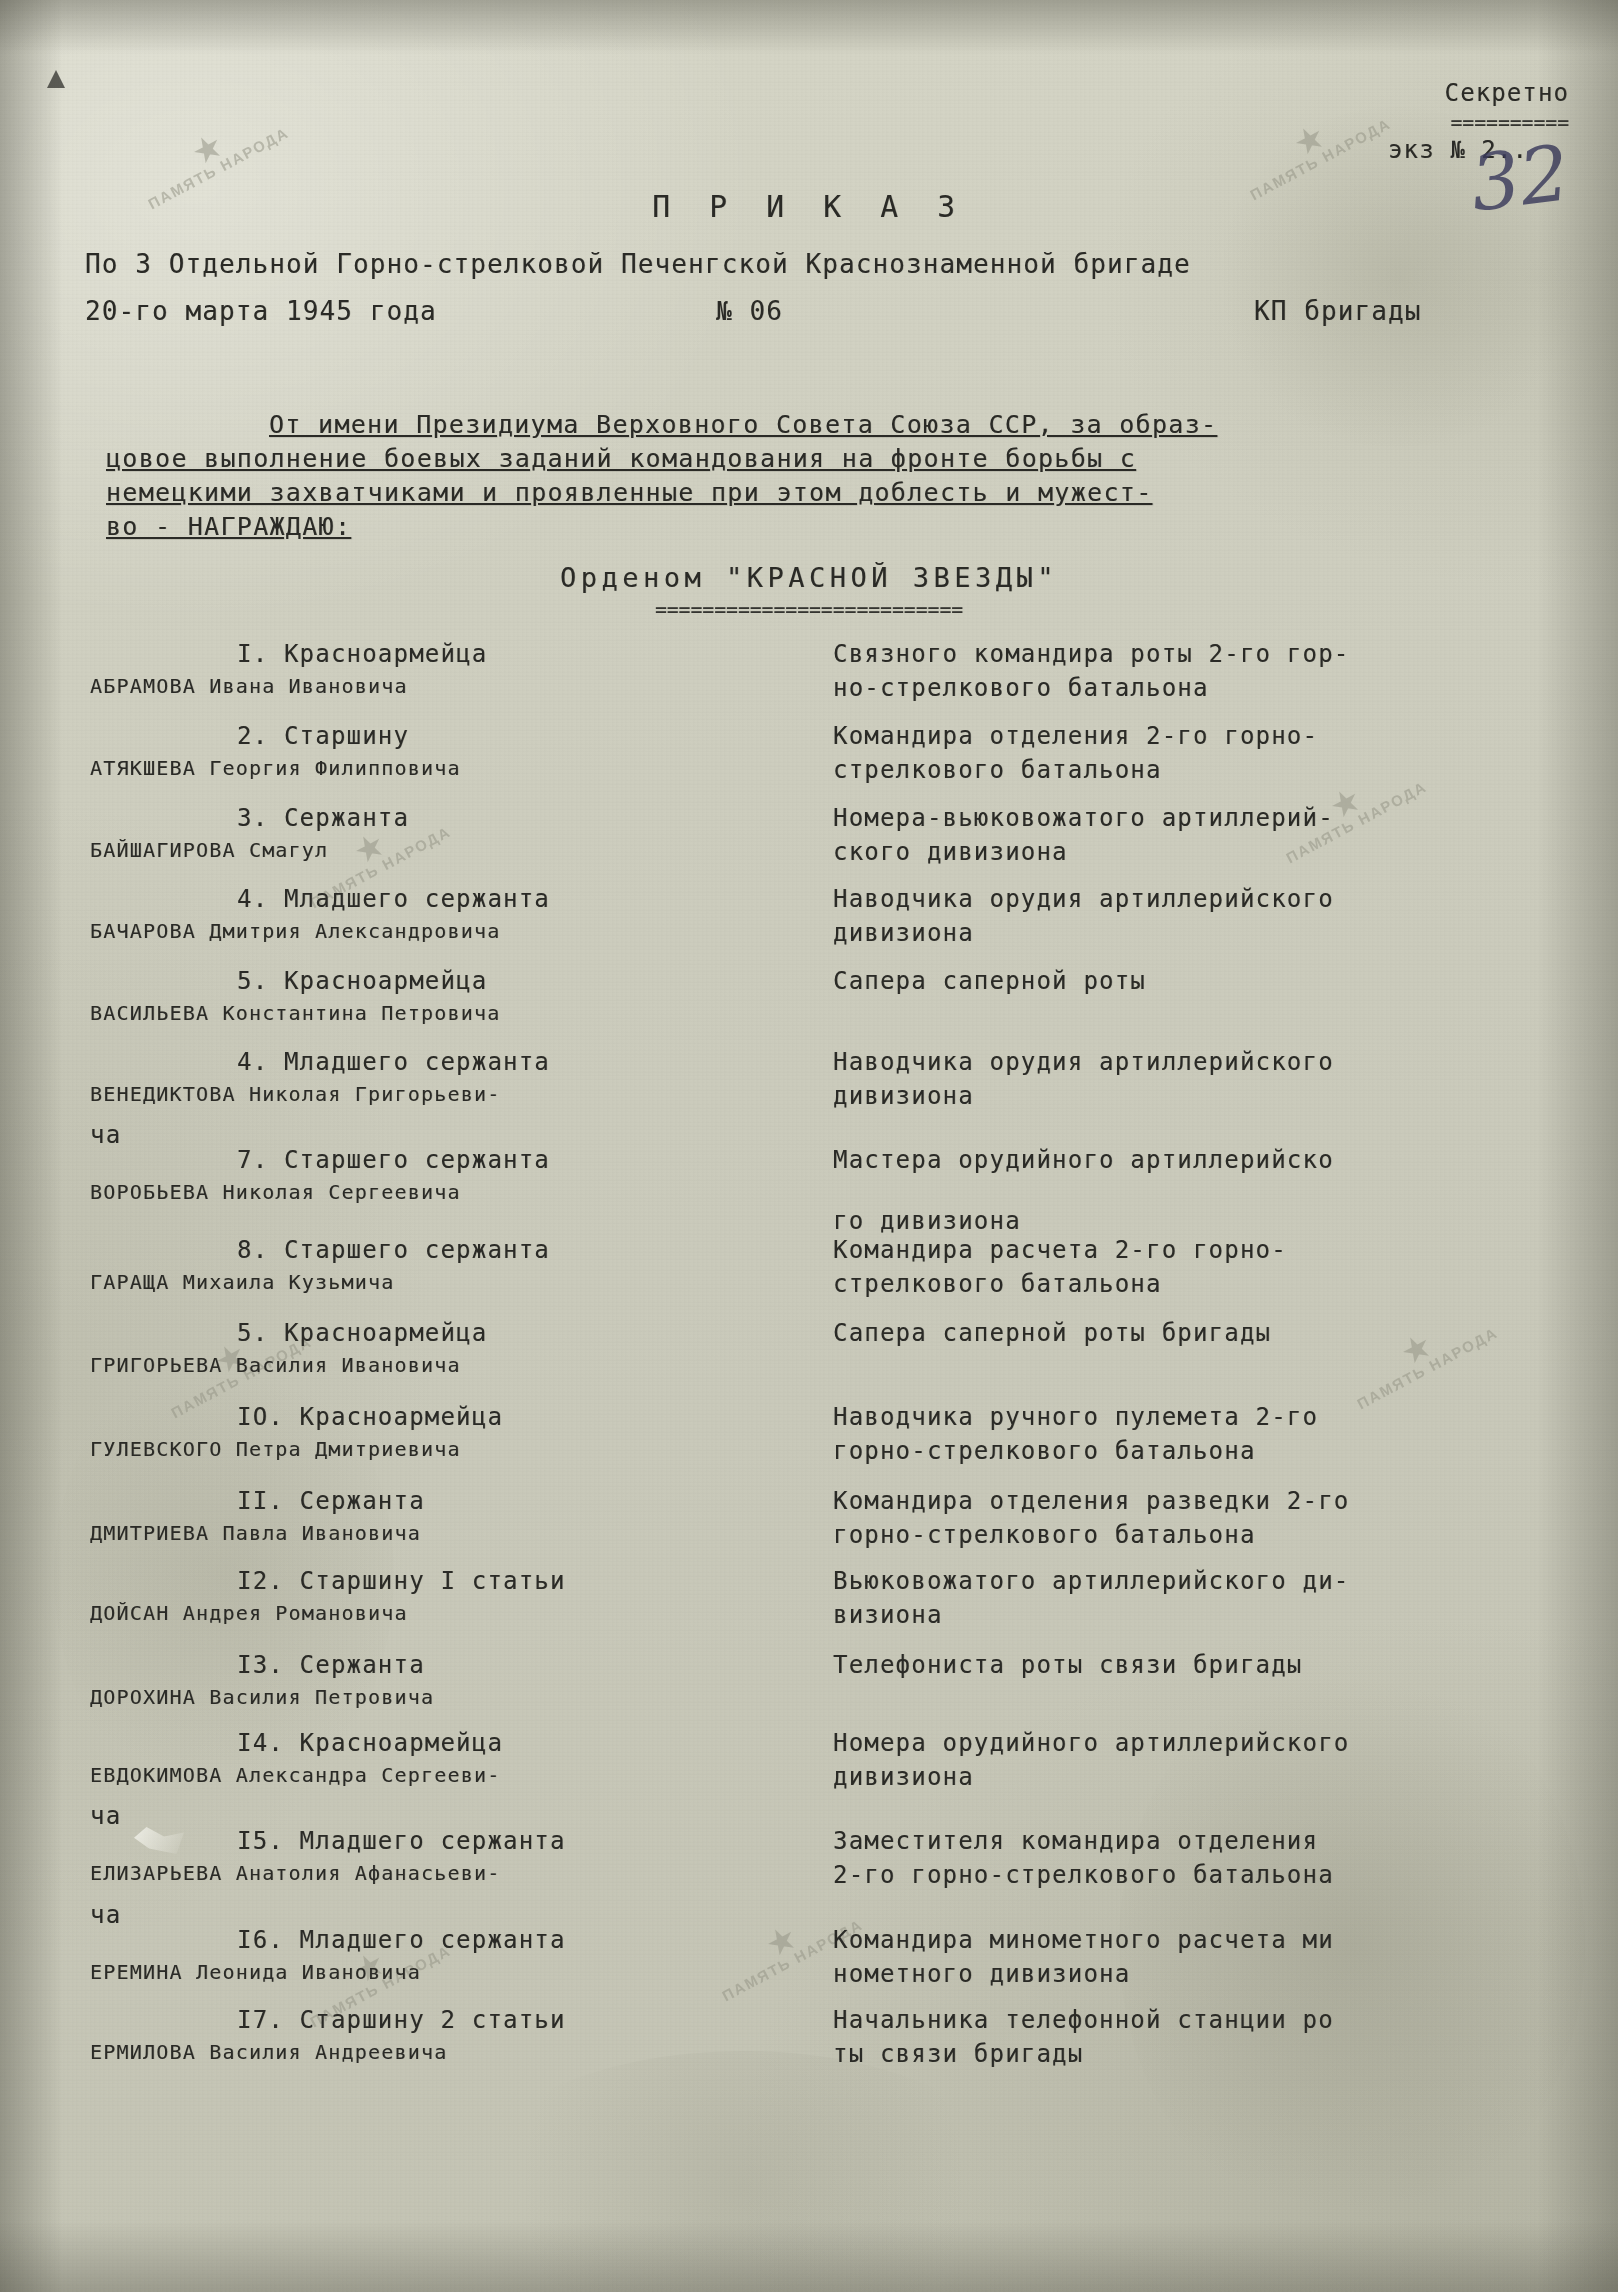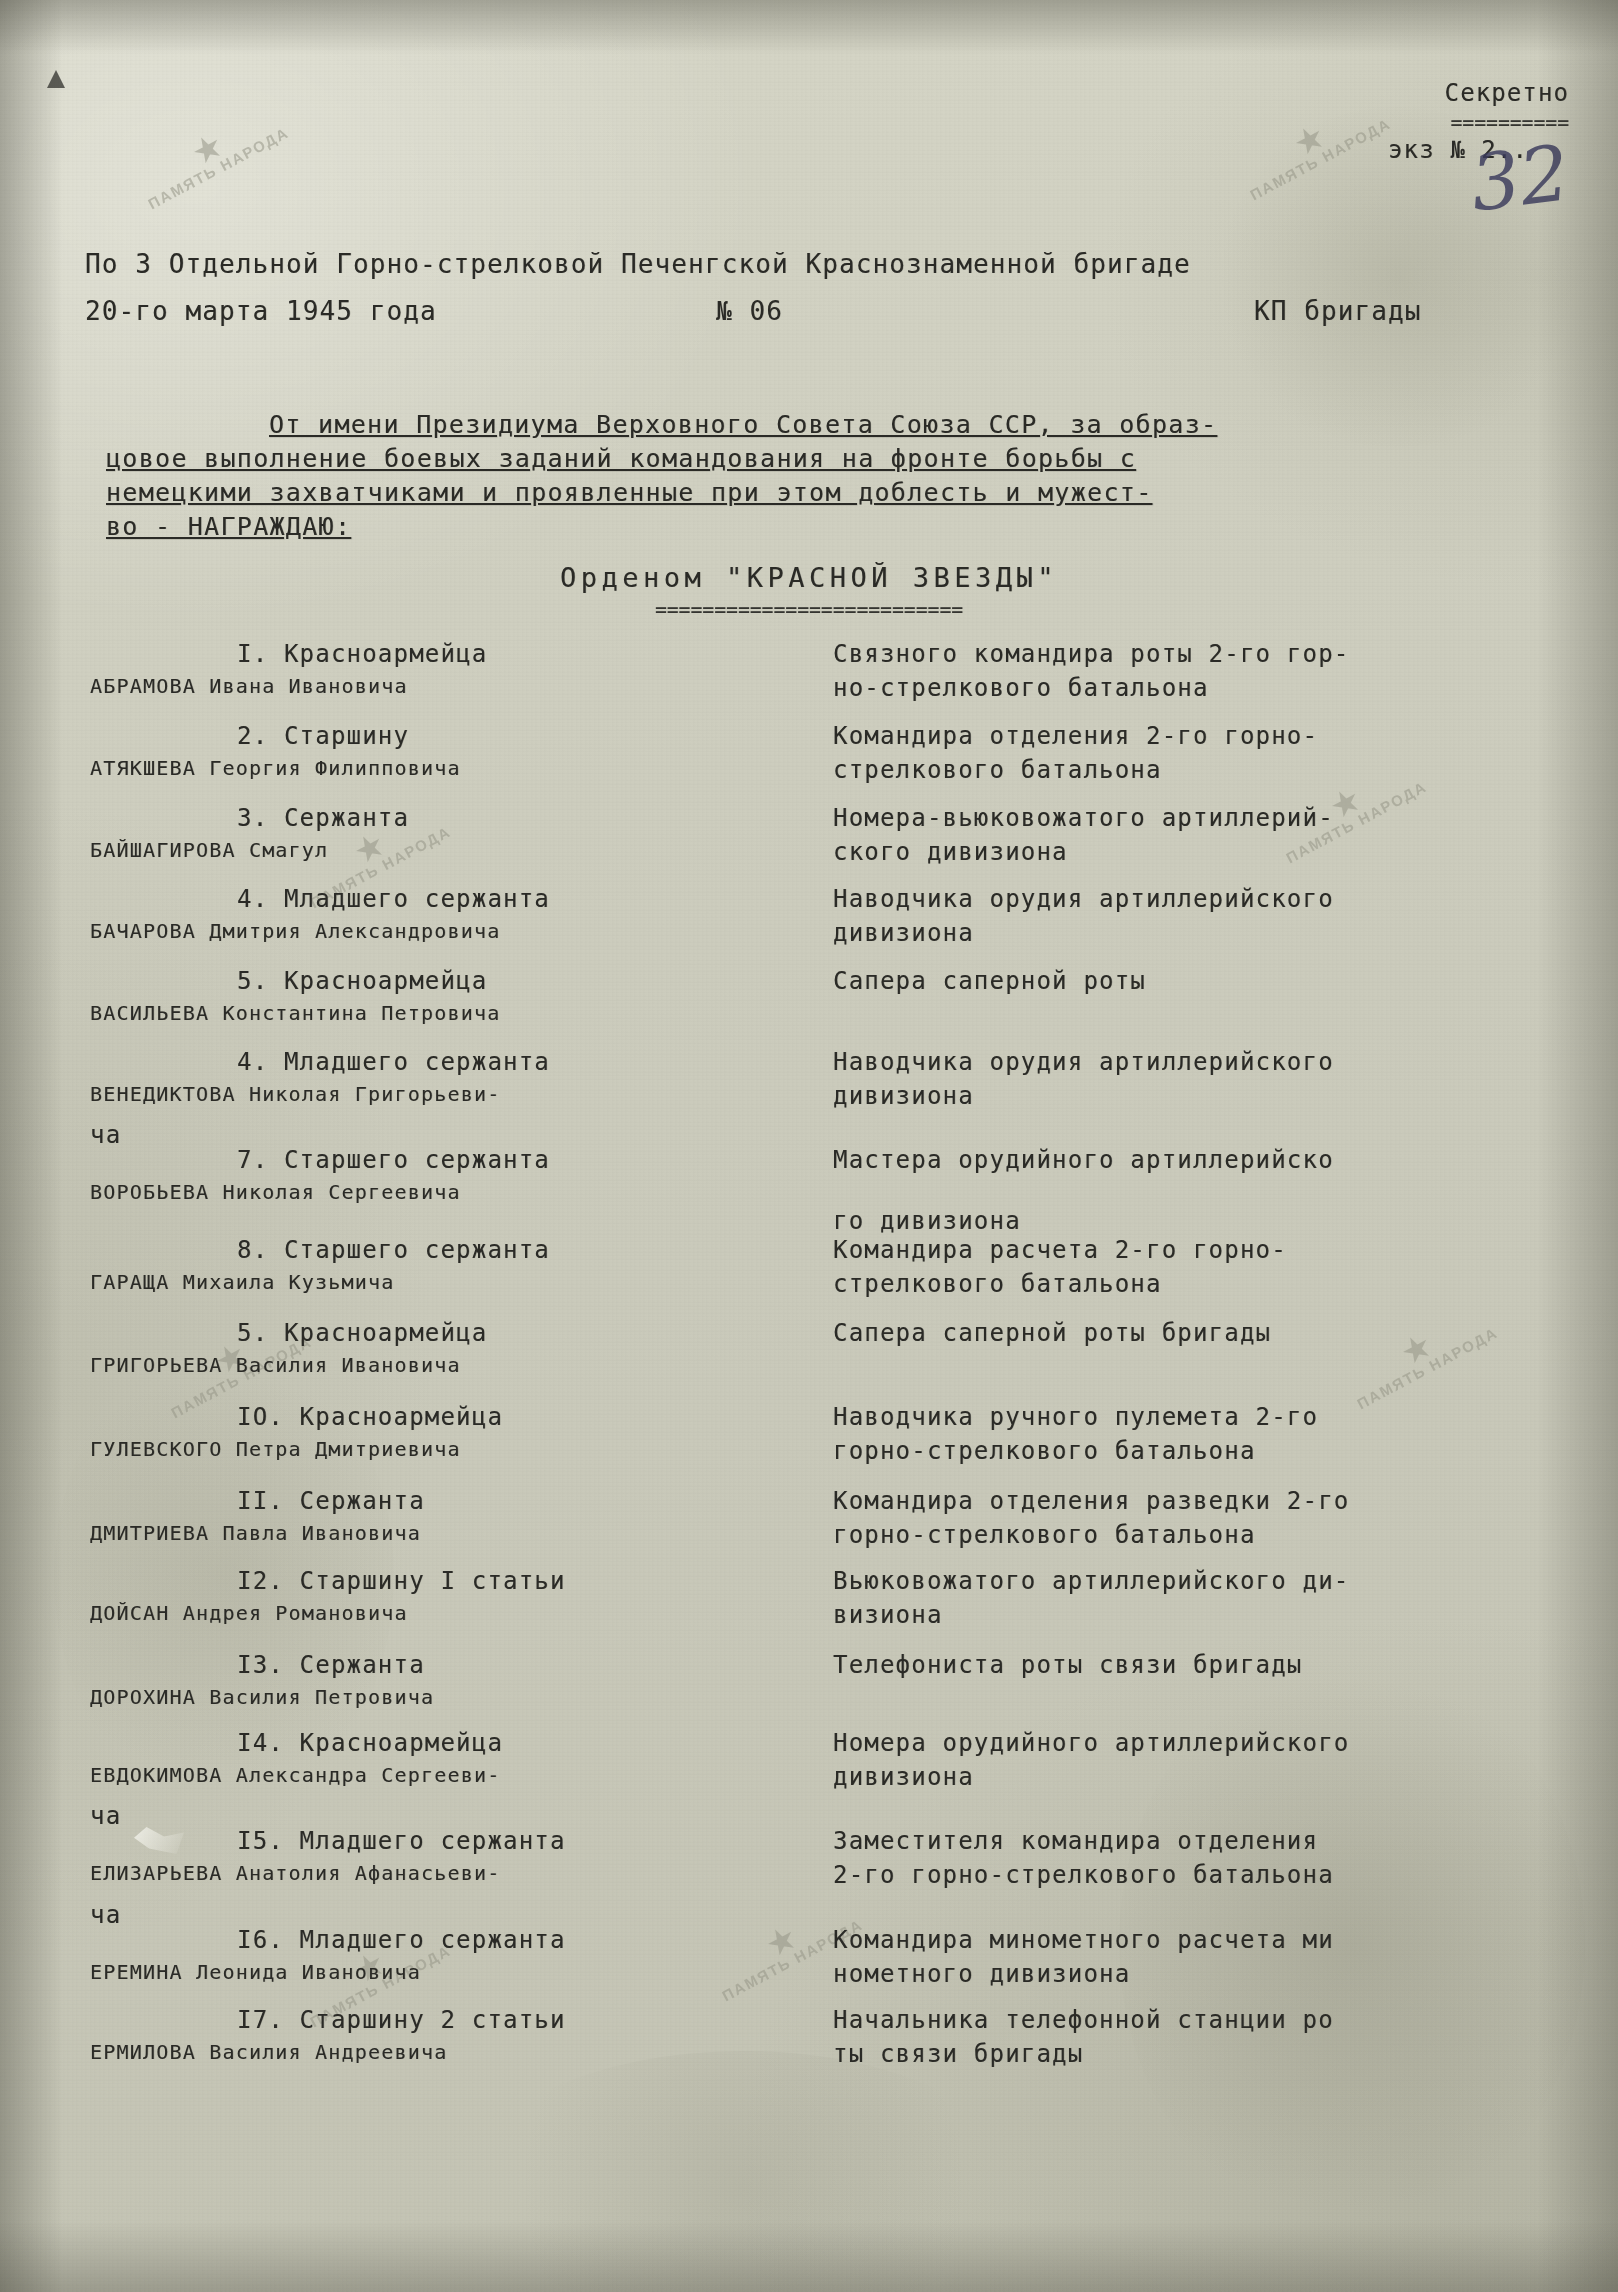--- a/index.html
+++ b/index.html
@@ -178,20 +178,21 @@
   <div id="corner-mark"></div>
   <div id="tear"></div>
 
   <div id="doc">
 
     <div class="ink" id="secret-block">Секретно</div>
     <div class="ink" id="secret-rule">==========</div>
     <div class="ink" id="copy-line">экз № 2..</div>
     <div id="handwrite">32</div>
 
+    <div class="ink" id="title">П Р И К А З</div>
 
     <div class="ink" id="head1">По 3 Отдельной Горно-стрелковой Печенгской Краснознаменной бригаде</div>
     <div class="ink" id="head2">20-го марта 1945 года</div>
     <div class="ink" id="head2b">№ 06</div>
     <div class="ink" id="head2c">КП бригады</div>
 
     <div class="ink para" id="p1">От имени Президиума Верховного Совета Союза ССР, за образ-</div>
     <div class="ink para" id="p3">немецкими захватчиками и проявленные при этом доблесть и мужест-</div>
     <div class="ink para" id="p2">цовое выполнение боевых заданий командования на фронте борьбы с</div>
     <div class="ink para" id="p4">во - НАГРАЖДАЮ:</div>

